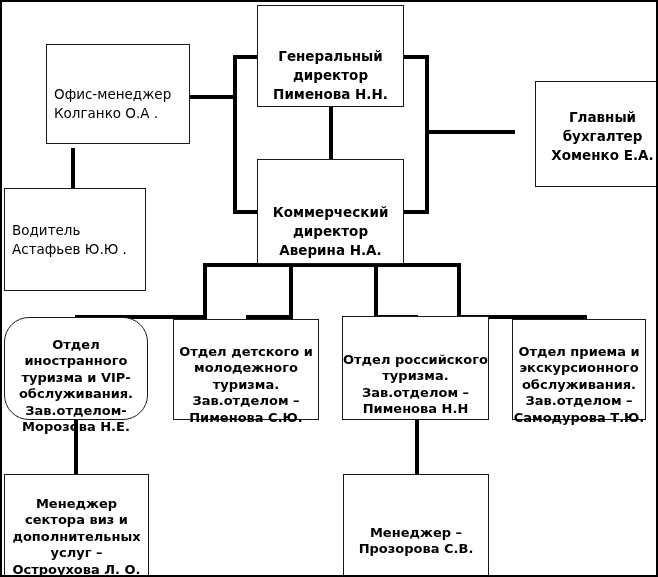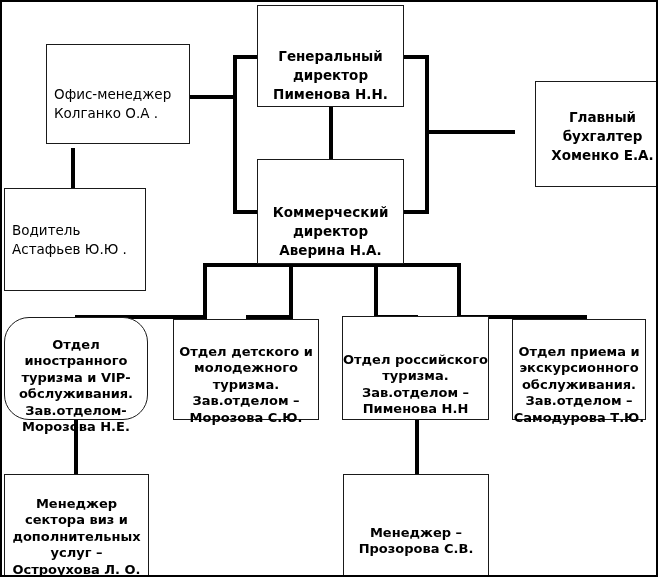--- a/index.html
+++ b/index.html
@@ -92,21 +92,21 @@
 обслуживания.
 Зав.отделом-
 Морозова Н.Е.</span>
   </div>
 
   <div class="node ta-c" style="left:171px;top:317px;width:146px;height:101px;padding-top:7px;">
     <span>Отдел детского и
 молодежного
 туризма.
 Зав.отделом –
-Морозова С.Ю.</span>
+Пименова С.Ю.</span>
   </div>
 
   <div class="node ta-c" style="left:340px;top:314px;width:147px;height:104px;padding-top:18px;">
     <span>Отдел российского
 туризма.
 Зав.отделом –
 Пименова Н.Н</span>
   </div>
 
   <div class="node ta-c" style="left:510px;top:317px;width:134px;height:101px;padding-top:7px;">

